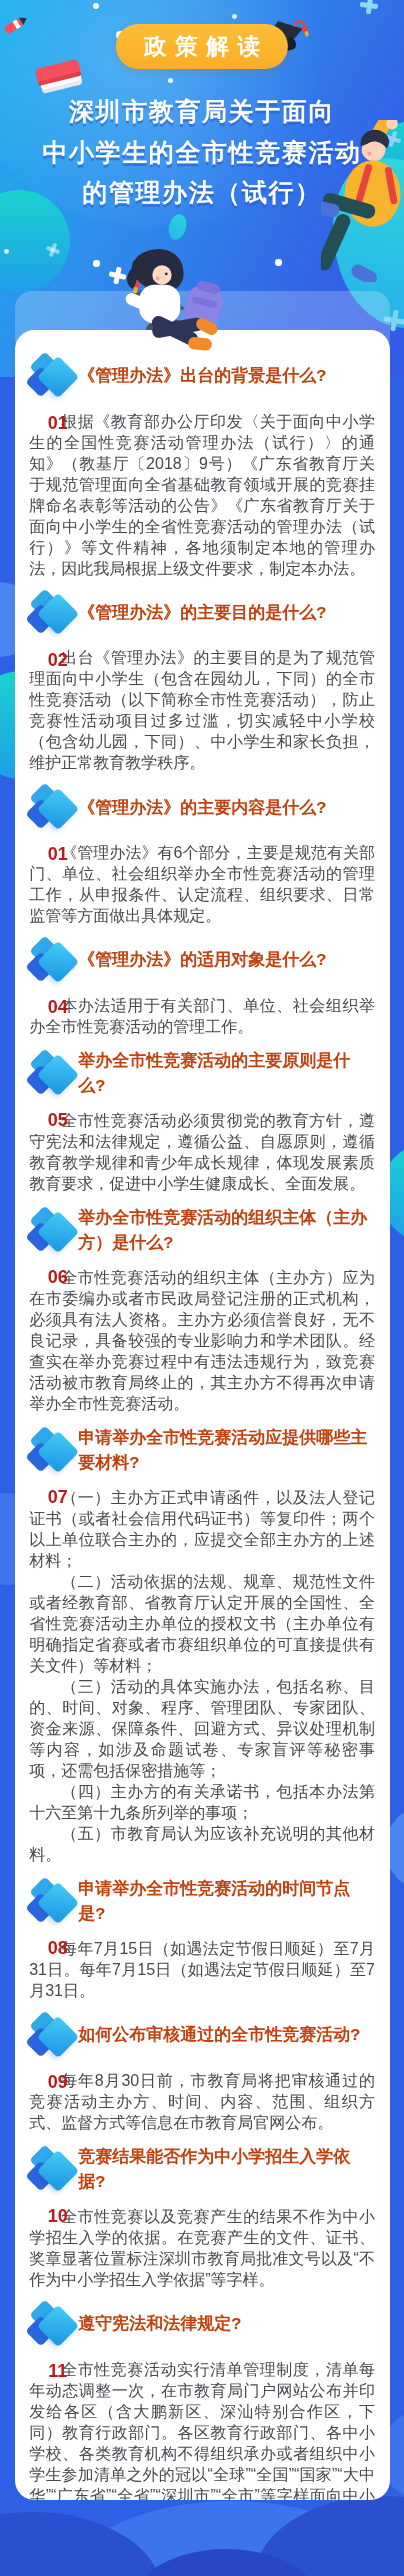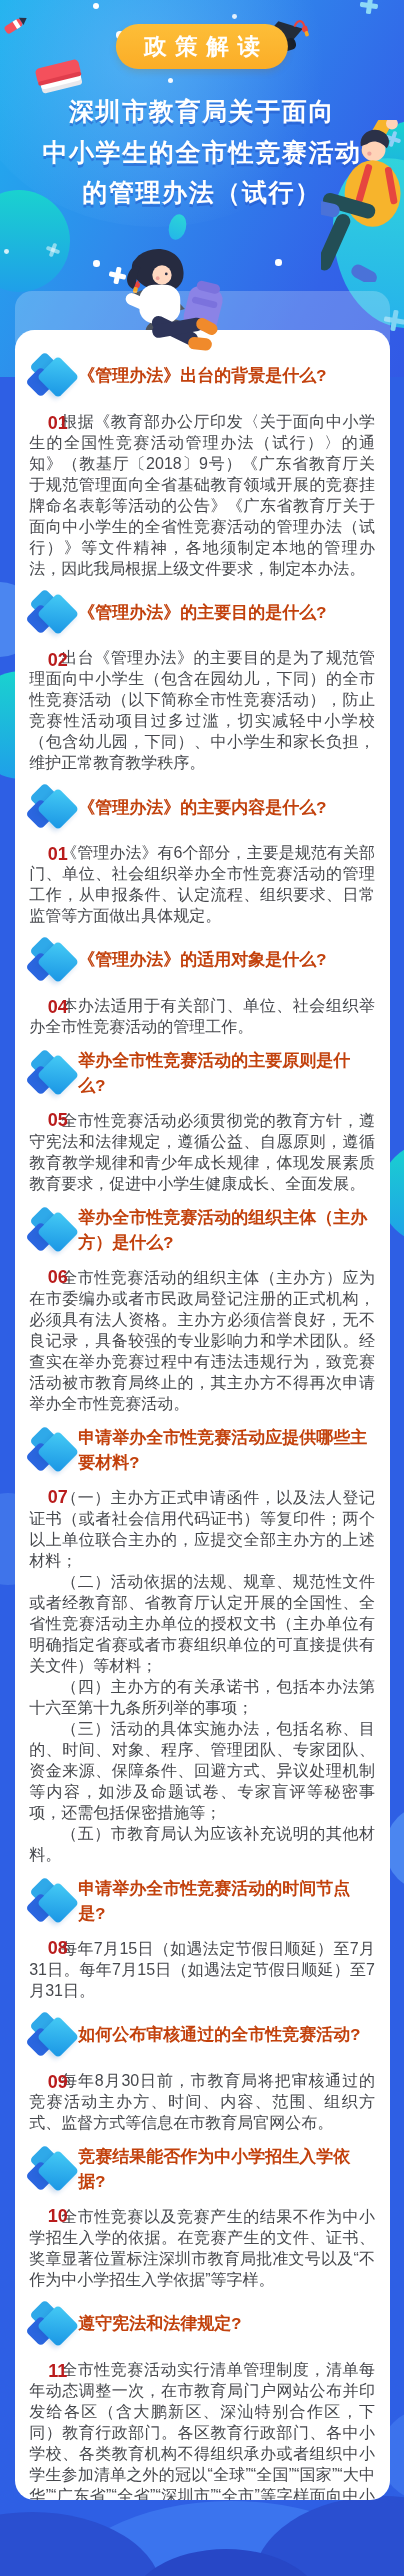--- a/index.html
+++ b/index.html
@@ -278,22 +278,22 @@
         <div class="dm dm-top"></div>
         <div class="dm dm-bot"></div>
         <div class="dm dm-front"></div>
         <div class="badge-num">07</div>
       </div>
       <div class="q-text">申请举办全市性竞赛活动应提供哪些主要材料?</div>
     </div>
     <div class="answer-block">
             <p class="answer-p">（一）主办方正式申请函件，以及法人登记证书（或者社会信用代码证书）等复印件；两个以上单位联合主办的，应提交全部主办方的上述材料；</p>
             <p class="answer-p">（二）活动依据的法规、规章、规范性文件或者经教育部、省教育厅认定开展的全国性、全省性竞赛活动主办单位的授权文书（主办单位有明确指定省赛或者市赛组织单位的可直接提供有关文件）等材料；</p>
+            <p class="answer-p">（三）活动的具体实施办法，包括名称、目的、时间、对象、程序、管理团队、专家团队、资金来源、保障条件、回避方式、异议处理机制等内容，如涉及命题试卷、专家盲评等秘密事项，还需包括保密措施等；</p>
             <p class="answer-p">（四）主办方的有关承诺书，包括本办法第十六至第十九条所列举的事项；</p>
-            <p class="answer-p">（三）活动的具体实施办法，包括名称、目的、时间、对象、程序、管理团队、专家团队、资金来源、保障条件、回避方式、异议处理机制等内容，如涉及命题试卷、专家盲评等秘密事项，还需包括保密措施等；</p>
             <p class="answer-p">（五）市教育局认为应该补充说明的其他材料。</p>
           </div>
   </div>
 
   <div class="qa-item">
     <div class="qa-head">
       <div class="badge">
         <div class="dm dm-top"></div>
         <div class="dm dm-bot"></div>
         <div class="dm dm-front"></div>

